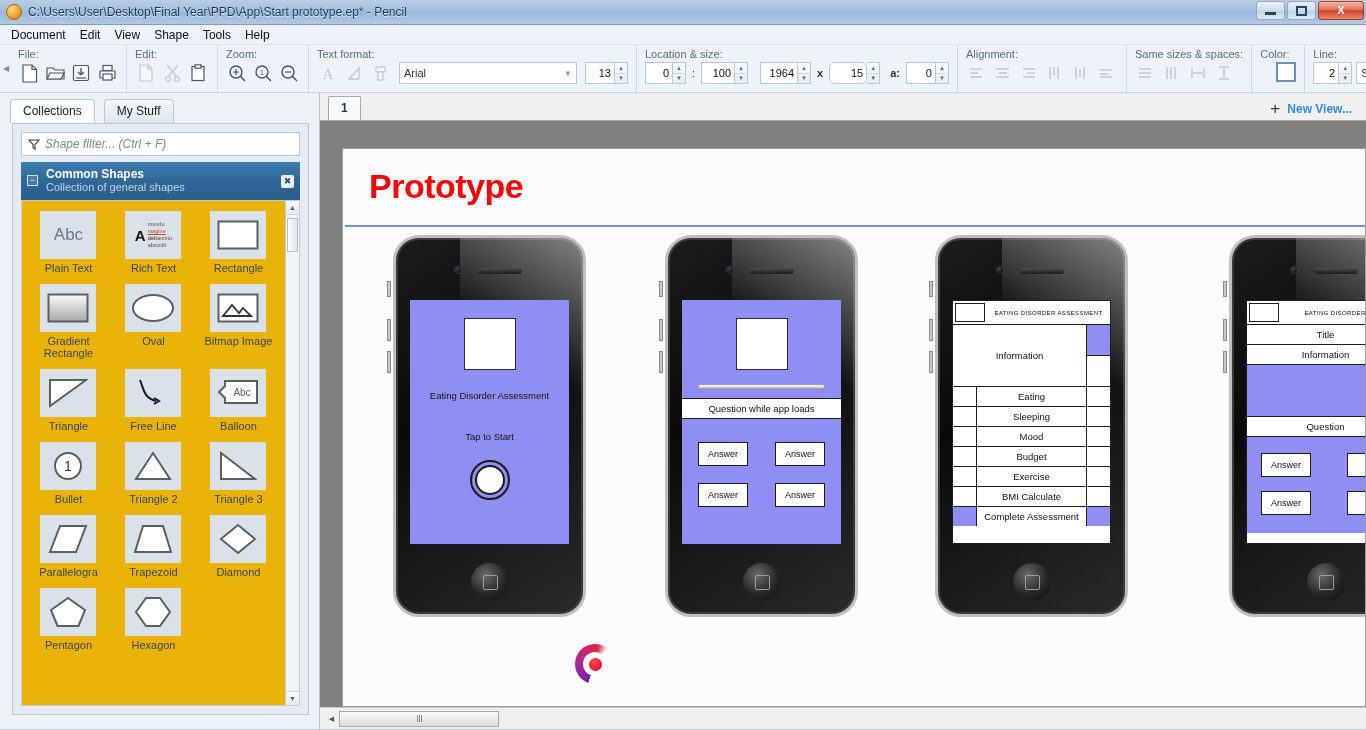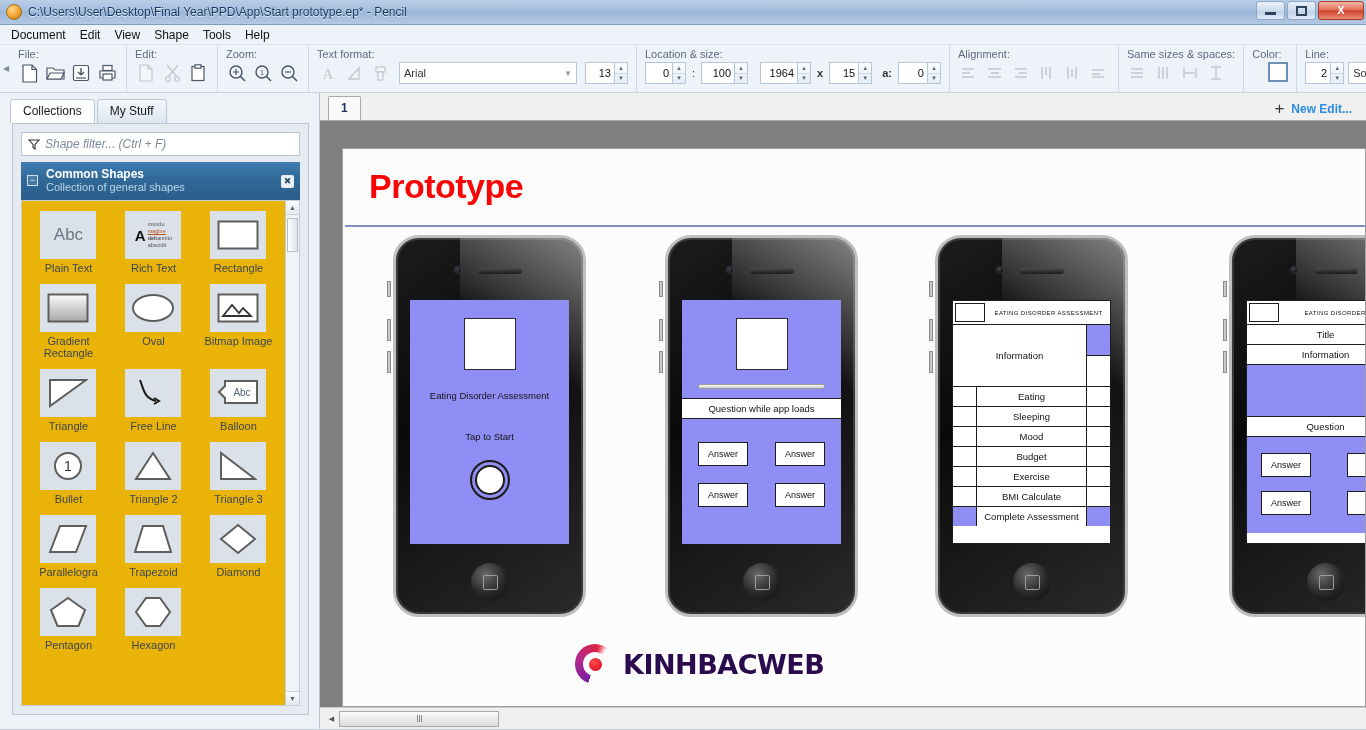--- a/index.html
+++ b/index.html
@@ -95,21 +95,21 @@
   .combo .caret { margin-left: auto; color: #8a99ab; font-size: 8px; }
   .sep-colon { font-size: 11px; color: #333; margin: 0 2px; }
   .color-swatch {
     width: 20px; height: 20px; border: 2px solid #6d8eb5; background: #fff;
   }
   
   .workspace { display: flex; height: calc(730px - 25px - 20px - 49px); }
   
   .leftpanel { width: 320px; background: #eef2f7; display: flex; flex-direction: column;
     border-right: 1px solid #b9c6d6; }
-  .tabs { display: flex; padding: 6px 0 0 10px; gap: 2px; }
+  .tabs { display: flex; padding: 6px 0 0 10px; gap: 9px; }
   .tab {
     padding: 4px 12px 5px; font-size: 12px; border: 1px solid #b9c6d6;
     border-bottom: none; border-radius: 4px 4px 0 0; color: #1a1a1a;
     background: linear-gradient(to bottom,#f4f7fb,#dde6f0);
   }
   .tab.active { background: #fff; position: relative; z-index: 2; }
   .panel-body {
     flex: 1; margin: 0 10px 14px 12px; background: #e6ebf1;
     border: 1px solid #b9c6d6; display: flex; flex-direction: column;
     padding: 8px; min-height: 0;
@@ -502,21 +502,21 @@
         </div>
       <div style="display:flex;margin-left:8px">
           <input class="tb-input" style="width: 38px;" value="1964">
           <div class="spin">
             <div>▲</div>
             <div>▼</div>
           </div>
         </div>
       <span class="sep-colon" style="font-weight:bold">x</span>
       <div style="display:flex">
-          <input class="tb-input" style="width: 30px;" value="15">
+          <input class="tb-input" style="width: 38px; border-radius: 6px;" value="15">
           <div class="spin">
             <div>▲</div>
             <div>▼</div>
           </div>
         </div>
       <span class="sep-colon" style="font-weight:bold;margin-left:6px">a:</span>
       <div style="display:flex">
           <input class="tb-input" style="width: 30px;" value="0">
           <div class="spin">
             <div>▲</div>
@@ -814,21 +814,21 @@
         </div>
       </div>
     </div>
   </div>
 
   <div class="rightpanel">
     <div class="page-tabbar">
       <div class="page-tab">1</div>
       <div class="newpage">
         <span class="plus">+</span>
-        <span>New Edit...</span>
+        <span>New View...</span>
       </div>
     </div>
 
     <div class="canvas-outer">
       <div class="canvas-page">
         <div class="proto-title">Prototype</div>
         <div class="hrule"></div>
 
         <div class="phone" style="left:50px">
           <div class="phone-body">
@@ -958,21 +958,20 @@
             </div>
             <div class="phone-home"></div>
           </div>
           <div class="phone-btn-l" style="top:46px;height:16px"></div>
           <div class="phone-btn-l" style="top:84px;height:22px"></div>
           <div class="phone-btn-l" style="top:116px;height:22px"></div>
         </div>
 
         <div class="watermark">
           <div class="wm-mark"></div>
-          <div class="wm-text">KINHBACWEB</div>
         </div>
       </div>
     </div>
 
     <div class="hscroll-wrap">
       <div class="hs-arrow">◀</div>
       <div class="hs-track">
         <div class="hs-thumb">
             <i></i>
             <i></i>

